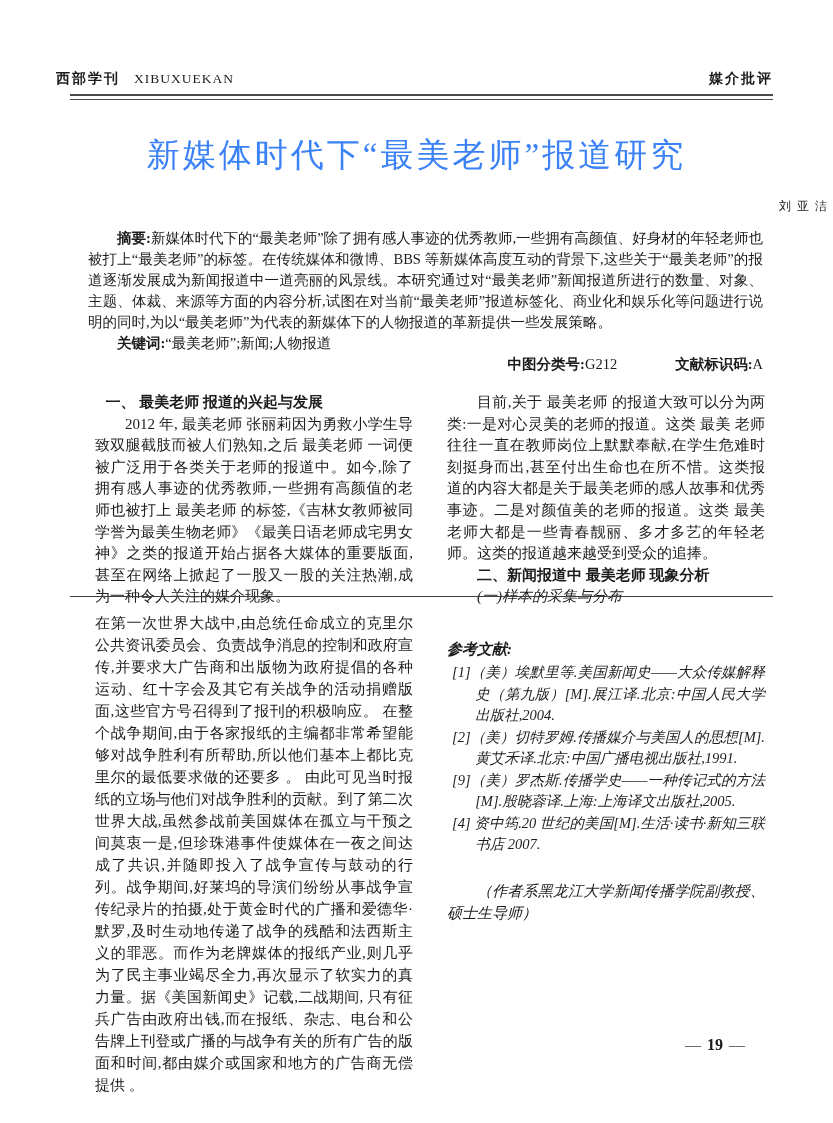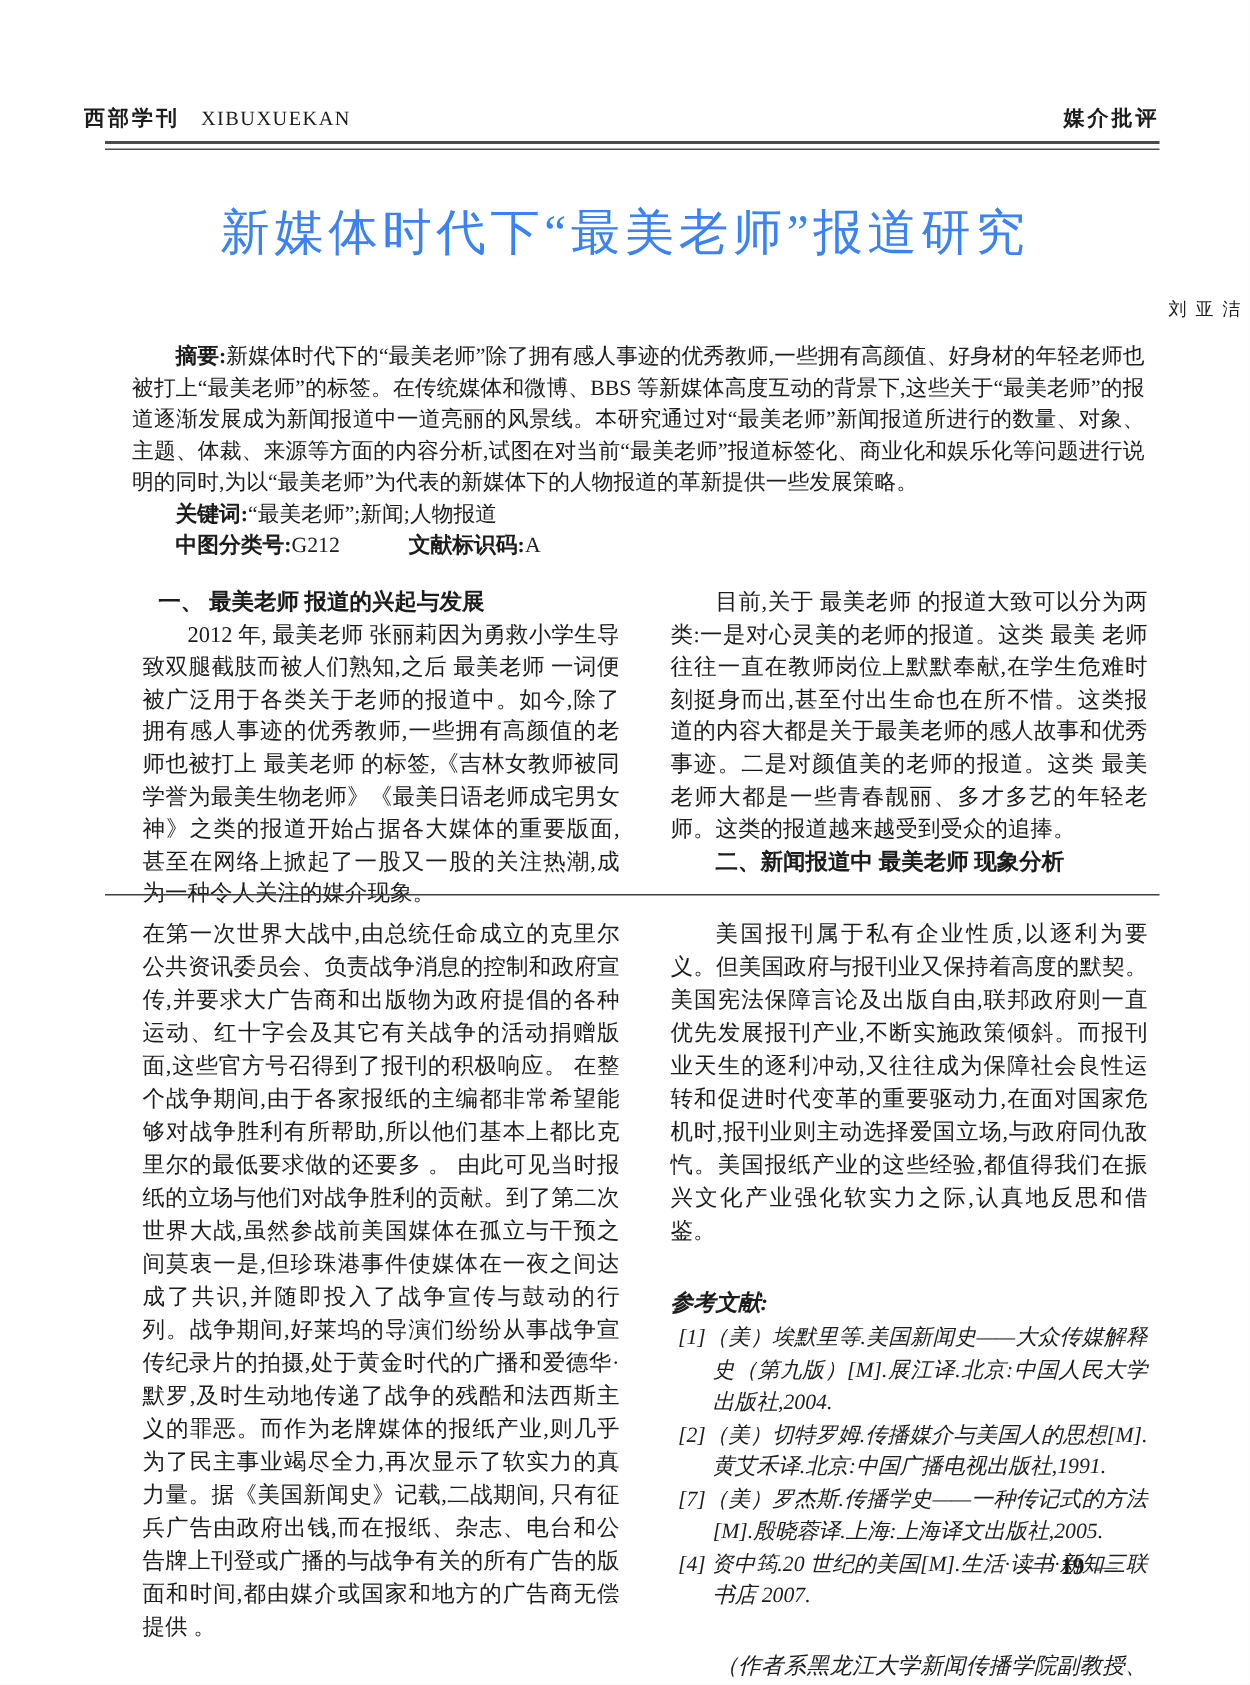--- a/index.html
+++ b/index.html
@@ -21,21 +21,21 @@
   
   .title{position:absolute;left:0;right:0;top:133px;text-align:center;font-size:33px;letter-spacing:3px;color:#3b82f6;}
   .author{position:absolute;left:0;right:0;top:198px;text-align:right;font-size:12px;letter-spacing:6px;}
 
   
   .meta{position:absolute;left:88px;right:70px;top:228px;font-size:14.5px;line-height:21px;text-align:justify;}
   .meta p{margin:0;}
   .abstract-p{text-indent:2em;}
   .kw-p{text-indent:2em;margin-top:1px;}
   .label{font-weight:700;}
-  .clc-row{display:flex;gap:46px;text-indent:0;margin-top:2px;padding-left:2em;}
+  .clc-row{display:flex;gap:58px;text-indent:0;margin-top:2px;padding-left:2em;justify-content:flex-end;}
   .clc-row span{white-space:nowrap;}
 
   
   .cols{position:absolute;left:75px;width:690px;display:flex;gap:14px;}
   .cols .col{width:338px;font-size:15px;line-height:21.6px;text-align:justify;margin-left:20px;}
   .top-cols{top:392px;}
   .sec-heading{font-weight:700;text-indent:0.7em;margin:0;}
   .sec-heading.indent2{text-indent:2em;}
   .sub-heading{font-style:italic;text-indent:2em;margin:0;}
   .para{margin:0;text-indent:2em;}
@@ -84,36 +84,36 @@
   </div>
 
   <div class="cols top-cols">
     <div class="col">
       <p class="sec-heading">一、 最美老师 报道的兴起与发展</p>
       <p class="para">2012 年, 最美老师 张丽莉因为勇救小学生导致双腿截肢而被人们熟知,之后 最美老师 一词便被广泛用于各类关于老师的报道中。如今,除了拥有感人事迹的优秀教师,一些拥有高颜值的老师也被打上 最美老师 的标签,《吉林女教师被同学誉为最美生物老师》《最美日语老师成宅男女神》之类的报道开始占据各大媒体的重要版面,甚至在网络上掀起了一股又一股的关注热潮,成为一种令人关注的媒介现象。</p>
     </div>
     <div class="col">
       <p class="para">目前,关于 最美老师 的报道大致可以分为两类:一是对心灵美的老师的报道。这类 最美 老师往往一直在教师岗位上默默奉献,在学生危难时刻挺身而出,甚至付出生命也在所不惜。这类报道的内容大都是关于最美老师的感人故事和优秀事迹。二是对颜值美的老师的报道。这类 最美 老师大都是一些青春靓丽、多才多艺的年轻老师。这类的报道越来越受到受众的追捧。</p>
       <p class="sec-heading indent2">二、新闻报道中 最美老师 现象分析</p>
+      <p class="sub-heading">(一)样本的采集与分布</p>
     </div>
   </div>
 
   <div class="mid-rule"></div>
 
   <div class="cols bottom-cols">
     <div class="col">
       <p class="para no-indent">在第一次世界大战中,由总统任命成立的克里尔公共资讯委员会、负责战争消息的控制和政府宣传,并要求大广告商和出版物为政府提倡的各种运动、红十字会及其它有关战争的活动捐赠版面,这些官方号召得到了报刊的积极响应。 在整个战争期间,由于各家报纸的主编都非常希望能够对战争胜利有所帮助,所以他们基本上都比克里尔的最低要求做的还要多 。 由此可见当时报纸的立场与他们对战争胜利的贡献。到了第二次世界大战,虽然参战前美国媒体在孤立与干预之间莫衷一是,但珍珠港事件使媒体在一夜之间达成了共识,并随即投入了战争宣传与鼓动的行列。战争期间,好莱坞的导演们纷纷从事战争宣传纪录片的拍摄,处于黄金时代的广播和爱德华·默罗,及时生动地传递了战争的残酷和法西斯主义的罪恶。而作为老牌媒体的报纸产业,则几乎为了民主事业竭尽全力,再次显示了软实力的真力量。据《美国新闻史》记载,二战期间, 只有征兵广告由政府出钱,而在报纸、杂志、电台和公告牌上刊登或广播的与战争有关的所有广告的版面和时间,都由媒介或国家和地方的广告商无偿提供 。</p>
     </div>
     <div class="col">
-      <p class="para">美国报刊属于私有企业性质,以逐利为要义。但美国政府与报刊业又保持着高度的默契。美国宪法保障言论及出版自由,联邦政府则一直优先发展报刊产业,不断实施政策倾斜。而报刊业天生的逐利冲动,又往往成为保障社会良性运转和促进时代变革的重要驱动力,在面对国家危机时,报刊业则主动选择爱国立场,与政府同仇敌忾。美国报纸产业的这些经验,都值得我们在振兴文化产业强化软实力之际,认真地反思和借鉴。</p>
       <p class="refs-label">参考文献:</p>
       <ul class="refs">
         <li>[1]（美）埃默里等.美国新闻史——大众传媒解释史（第九版）[M].展江译.北京:中国人民大学出版社,2004.</li>
         <li>[2]（美）切特罗姆.传播媒介与美国人的思想[M].黄艾禾译.北京:中国广播电视出版社,1991.</li>
-        <li>[7]（美）罗杰斯.传播学史——一种传记式的方法[M].殷晓蓉译.上海:上海译文出版社,2005.</li>
+        <li>[9]（美）罗杰斯.传播学史——一种传记式的方法[M].殷晓蓉译.上海:上海译文出版社,2005.</li>
         <li>[4] 资中筠.20 世纪的美国[M].生活·读书·新知三联书店 2007.</li>
       </ul>
       <p class="author-note">（作者系黑龙江大学新闻传播学院副教授、硕士生导师）</p>
     </div>
   </div>
 
   <div class="page-num">
     <span class="dash">—</span><span class="num">19</span><span class="dash">—</span>
   </div>
 

